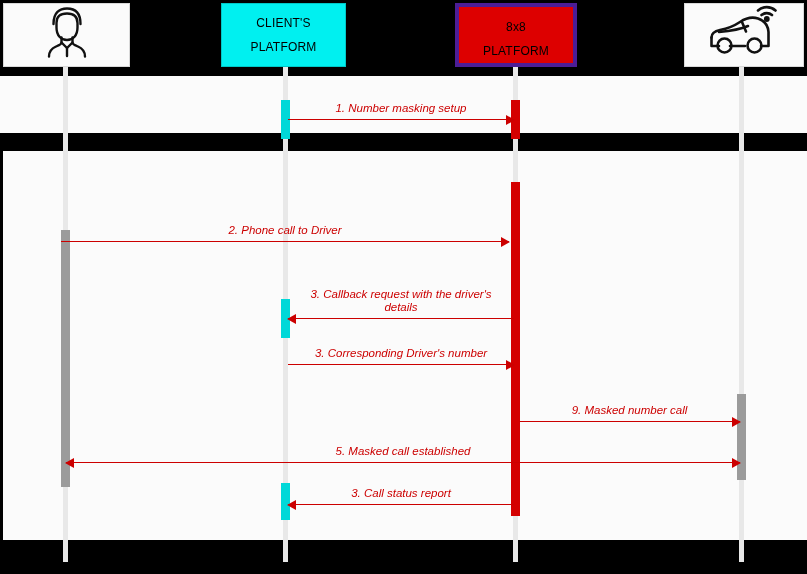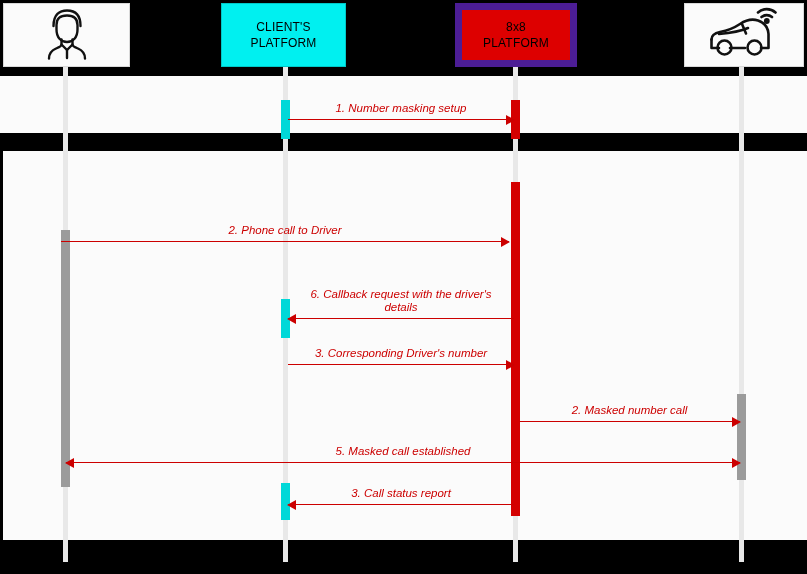--- a/index.html
+++ b/index.html
@@ -59,35 +59,36 @@
   .head-box {
     position: absolute;
     top: 3px;
     height: 64px;
     box-sizing: border-box;
     display: flex;
     align-items: center;
     justify-content: center;
     text-align: center;
     font-size: 12px;
-    line-height: 16px;
+    line-height: 24px;
     color: #000000;
     letter-spacing: 0.2px;
   }
   .head-box.icon-box {
     background: #fbfbfb;
     border: 1px solid #d9d9d9;
   }
   .head-box.cyan-box {
     background: #00f0f0;
     border: 1px solid #00c8c8;
   }
   .head-box.red-box {
     background: #dd0000;
-    border: 7px solid #4c1d95;
+    border: 4px solid #4c1d95;
+    align-items: flex-end;
   }
   .head-label {
     white-space: pre-line;
     font-weight: 400;
   }
 
   
   .msg {
     position: absolute;
     height: 0px;
@@ -196,32 +197,32 @@
     <span class="msg-label one-line">1. Number masking setup</span>
     <span class="arrowhead arrow-right"></span>
   </div>
 
   <div class="msg" style="left:61px; top:241px; width:448px;">
     <span class="msg-label one-line">2. Phone call to Driver</span>
     <span class="arrowhead arrow-right"></span>
   </div>
 
   <div class="msg" style="left:288px; top:318px; width:226px;">
-    <span class="msg-label two-line">6. Callback request with the driver's
+    <span class="msg-label two-line">3. Callback request with the driver's
 details</span>
     <span class="arrowhead arrow-left"></span>
   </div>
 
   <div class="msg" style="left:288px; top:364px; width:226px;">
     <span class="msg-label one-line">3. Corresponding Driver's number</span>
     <span class="arrowhead arrow-right"></span>
   </div>
 
   <div class="msg" style="left:519px; top:421px; width:221px;">
-    <span class="msg-label one-line">2. Masked number call</span>
+    <span class="msg-label one-line">9. Masked number call</span>
     <span class="arrowhead arrow-right"></span>
   </div>
 
   <div class="msg" style="left:66px; top:462px; width:674px;">
     <span class="msg-label one-line">5. Masked call established</span>
     <span class="arrowhead arrow-left"></span>
     <span class="arrowhead arrow-right"></span>
   </div>
 
   <div class="msg" style="left:288px; top:504px; width:226px;">

